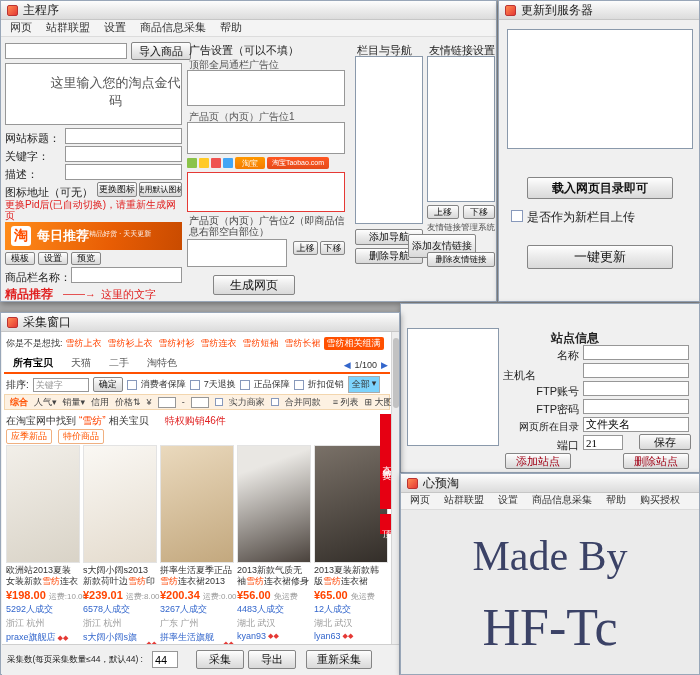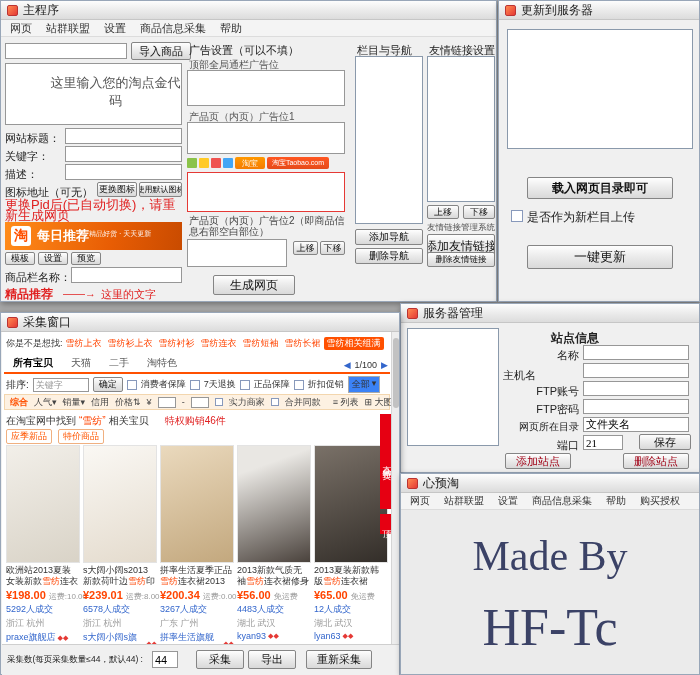--- a/index.html
+++ b/index.html
@@ -1,21 +1,21 @@
 <!DOCTYPE html>
 <html><head>
 <meta charset="utf-8">
 <style>
   *{margin:0;padding:0;box-sizing:border-box;font-family:"Liberation Sans",sans-serif}
   html,body{width:700px;height:675px}
   body{position:relative;background:#a8a8a8;overflow:hidden}
   .win{position:absolute;background:#f0f0f0;border:1px solid #98a6b8;box-shadow:1px 2px 6px rgba(0,0,0,.35)}
   .tb{height:19px;display:flex;align-items:center;gap:5px;padding:0 6px;background:linear-gradient(#fdfdfd,#eaeaea 55%,#dcdcdc);border-bottom:1px solid #c6c6c6;font-size:12px;color:#1a1a1a}
   .tb-ic{width:11px;height:11px;border-radius:2px;background:linear-gradient(135deg,#ff8a50,#e53935);flex:none;border:1px solid #b33}
-  .mb{display:flex;align-items:center;height:17px;background:#f4f4f4;border-bottom:1px solid #dcdcdc;font-size:11px;color:#333;padding:0 2px}
+  .mb{display:flex;height:17px;background:#f4f4f4;border-bottom:1px solid #dcdcdc;font-size:11px;color:#333;padding:0 2px}
   .mi{padding:0 7px;cursor:default}
   .abs{position:absolute}
   .btn{display:flex;align-items:center;justify-content:center;background:linear-gradient(#fefefe,#ececec 45%,#d9d9d9);border:1px solid #858585;border-radius:2px;font-size:11px;color:#111;cursor:default;white-space:nowrap;overflow:hidden}
   .inp{border:1px solid #979797;background:#fff;font-size:11px;padding:0 2px;font-family:inherit}
   .ta{border:1px solid #979797;background:#fff;resize:none;font-family:inherit;font-size:11px}
   .lbx{background:#fff;border:1px solid #8a99ab}
   .lbl{font-size:11px;color:#222;white-space:nowrap}
   .red{color:#e02020}
   .code{font-size:13px;text-align:center;padding-top:10px}
   .code::placeholder{color:#555}
@@ -77,21 +77,21 @@
   <input class="inp abs" style="left: 64px; top: 127px; width: 117px; height: 16px;">
   <span class="lbl abs" style="left:4px;top:148px">关键字：</span>
   <input class="inp abs" style="left: 64px; top: 145px; width: 117px; height: 16px;">
   <span class="lbl abs" style="left:4px;top:166px">描述：</span>
   <input class="inp abs" style="left: 64px; top: 163px; width: 117px; height: 16px;">
 
   <span class="lbl abs" style="left:4px;top:184px;font-size:11px">图标地址（可无）</span>
   <div class="btn abs" style="left:96px;top:181px;width:40px;height:15px;font-size:9px">更换图标</div>
   <div class="btn abs" style="left:138px;top:181px;width:43px;height:15px;font-size:8px">使用默认图标</div>
 
-  <div class="abs red" style="left:4px;top:198px;width:177px;font-size:13px;line-height:11px">更换Pid后(已自动切换)，请重新生成网页</div>
+  <div class="abs red" style="left:4px;top:198px;width:177px;font-size:10px;line-height:11px">更换Pid后(已自动切换)，请重新生成网页</div>
 
   <div class="banner abs" style="left:4px;top:221px;width:177px;height:28px">
     <span class="banner-logo">淘</span>
     <span style="display:flex;flex-direction:row">
       <b style="font-size:13px;line-height:14px">每日推荐</b>
       <span style="font-size:7px;opacity:.9">精品好货 · 天天更新</span>
     </span>
   </div>
   <div class="btn abs" style="left:4px;top:251px;width:30px;height:13px;font-size:9px">模板</div>
   <div class="btn abs" style="left:37px;top:251px;width:30px;height:13px;font-size:9px">设置</div>
@@ -129,41 +129,37 @@
   <span class="lbl abs" style="left:356px;top:42px">栏目与导航</span>
   <div class="lbx abs" style="left:354px;top:55px;width:68px;height:168px"></div>
   <div class="btn abs" style="left:354px;top:228px;width:68px;height:16px;font-size:10px">添加导航</div>
   <div class="btn abs" style="left:354px;top:247px;width:68px;height:16px;font-size:10px">删除导航</div>
 
   <span class="lbl abs" style="left:428px;top:42px">友情链接设置</span>
   <div class="lbx abs" style="left:426px;top:55px;width:68px;height:146px"></div>
   <div class="btn abs" style="left:426px;top:204px;width:32px;height:14px;font-size:9px">上移</div>
   <div class="btn abs" style="left:462px;top:204px;width:32px;height:14px;font-size:9px">下移</div>
   <span class="abs" style="left:426px;top:221px;font-size:8.5px;color:#555">友情链接管理系统</span>
-  <div class="btn abs" style="left:426px;top:233px;width:68px;height:24px;font-size:12px">添加友情链接</div>
+  <div class="btn abs" style="left:407px;top:233px;width:68px;height:24px;font-size:10px">添加友情链接</div>
   <div class="btn abs" style="left:426px;top:251px;width:68px;height:15px;font-size:8.5px">删除友情链接</div>
 </div>
 
 <div class="win" style="left:498px;top:0;width:202px;height:302px">
   <div class="tb">
     <span class="tb-ic"></span>
     <span>更新到服务器</span>
   </div>
   <div class="lbx abs" style="left:8px;top:28px;width:186px;height:120px"></div>
   <div class="btn abs" style="left:28px;top:176px;width:146px;height:22px;font-size:12px;font-weight:bold">载入网页目录即可</div>
   <span class="chk abs" style="left:12px;top:209px;width:12px;height:12px"></span>
   <span class="abs" style="left:28px;top:208px;font-size:12px;color:#222">是否作为新栏目上传</span>
   <div class="btn abs" style="left:28px;top:244px;width:146px;height:24px;font-size:13px">一键更新</div>
 </div>
 
 <div class="win" style="left:400px;top:303px;width:300px;height:170px">
-  <div class="tb">
-    <span class="tb-ic"></span>
-    <span>服务器管理</span>
-  </div>
   <div class="lbx abs" style="left:6px;top:24px;width:92px;height:118px"></div>
   <b class="abs" style="left:150px;top:26px;font-size:12px;color:#222">站点信息</b>
 
   <span class="lbl abs" style="left:102px;top:44px;width:76px;text-align:right">名称</span>
   <input class="inp abs" style="left: 182px; top: 41px; width: 106px; height: 15px;">
   <span class="lbl abs" style="left:102px;top:64px;width:76px;text-align:left">主机名</span>
   <input class="inp abs" style="left: 182px; top: 59px; width: 106px; height: 15px;">
   <span class="lbl abs" style="left:102px;top:80px;width:76px;text-align:right">FTP账号</span>
   <input class="inp abs" style="left: 182px; top: 77px; width: 106px; height: 15px;">
   <span class="lbl abs" style="left:102px;top:98px;width:76px;text-align:right">FTP密码</span>
@@ -212,21 +208,21 @@
       <input class="inp kwinp" style="width: 56px; height: 14px; font-size: 9px;" placeholder="关键字">
       <span class="btn" style="width:30px;height:15px;font-size:9px">确定</span>
       <span class="chk"></span>
         <span class="s9" style="color:#333">消费者保障</span>
       <span class="chk"></span>
         <span class="s9" style="color:#333">7天退换</span>
       <span class="chk"></span>
         <span class="s9" style="color:#333">正品保障</span>
       <span class="chk"></span>
         <span class="s9" style="color:#333">折扣促销</span>
-      <span style="border:1px solid #aaa;background:#3b82f6;font-size:9px;color:#333;padding:1px 3px;display:inline-flex;gap:2px;align-items:flex-start">
+      <span style="border:1px solid #aaa;background:#7dd3fc;font-size:9px;color:#333;padding:1px 3px;display:inline-flex;gap:2px;align-items:flex-start">
         <span>全部</span>
         <span>▾</span>
       </span>
     </div>
 
     <div class="sortbar abs" style="left:2px;top:62px;width:386px;height:16px">
       <span class="sortact">综合</span>
       <span><span>人气</span><span>▾</span></span>
       <span><span>销量</span><span>▾</span></span>
       <span>信用</span>

